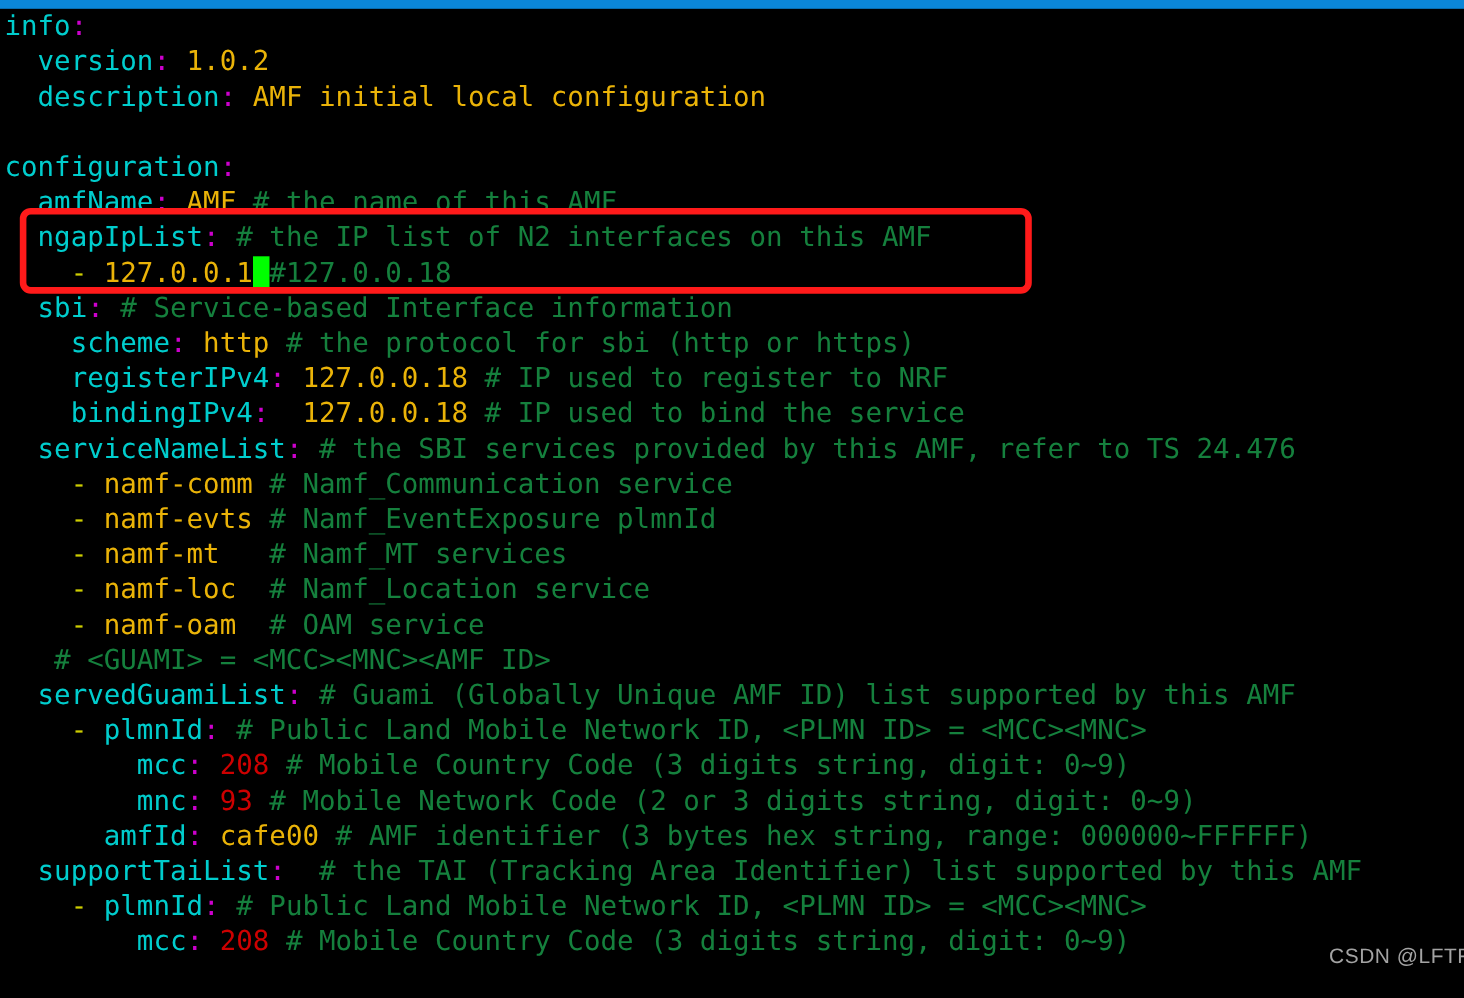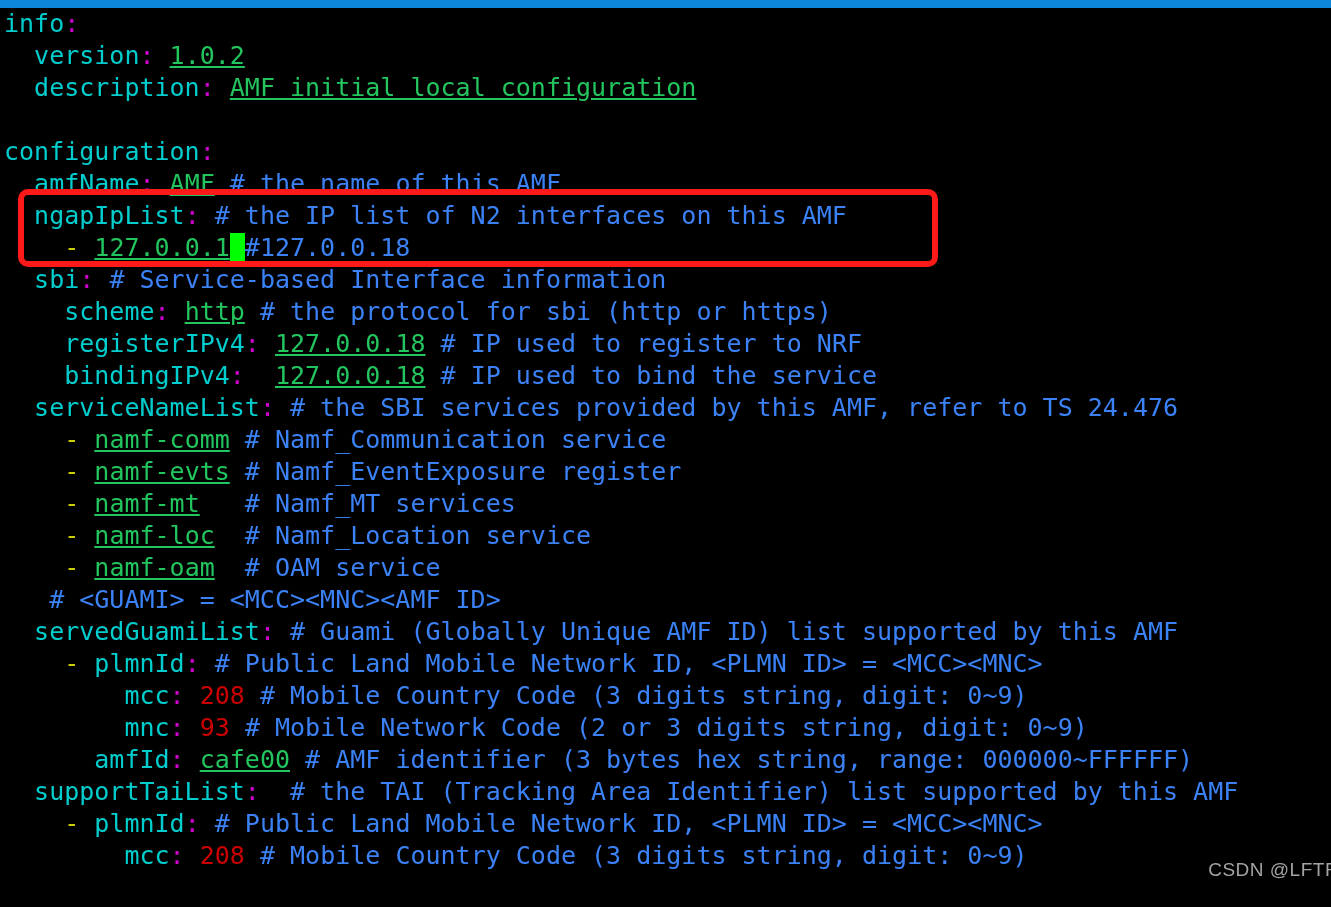--- a/index.html
+++ b/index.html
@@ -34,22 +34,22 @@
     height: 32px;
     line-height: 32px;
     font-size: 25px;
     white-space: pre;
     letter-spacing: 0px;
     padding-left: 4px;
   }
   
   .k    { color: #00cdcd; }          
   .c    { color: #cd00cd; }          
-  .cm   { color: #3b82f6; text-align: center; }          
-  .v    { color: #22c55e; text-decoration: underline; }          
+  .cm   { color: #15803d; text-align: center; }          
+  .v    { color: #eab308; }          
   .n    { color: #cd0000; }          
   .d    { color: #cdcd00; }          
   .cur  { background: #00ff00; color: #000000; }
 
   #redbox {
     position: absolute;
     left: 18px;
     top: 189px;
     width: 920px;
     height: 78px;
@@ -83,21 +83,21 @@
       <div class="line"><span class="k">configuration</span><span class="c">:</span> </div>
       <div class="line">  <span class="k">amfName</span><span class="c">:</span> <span class="v">AMF</span> <span class="cm"># the name of this AMF</span></div>
       <div class="line">  <span class="k">ngapIpList</span><span class="c">:</span> <span class="cm"># the IP list of N2 interfaces on this AMF</span></div>
       <div class="line">    <span class="d">- </span><span class="v">127.0.0.1</span><span class="cur"> </span><span class="cm">#127.0.0.18</span></div>
       <div class="line">  <span class="k">sbi</span><span class="c">:</span> <span class="cm"># Service-based Interface information</span></div>
       <div class="line">    <span class="k">scheme</span><span class="c">:</span> <span class="v">http</span> <span class="cm"># the protocol for sbi (http or https)</span></div>
       <div class="line">    <span class="k">registerIPv4</span><span class="c">:</span> <span class="v">127.0.0.18</span> <span class="cm"># IP used to register to NRF</span></div>
       <div class="line">    <span class="k">bindingIPv4</span><span class="c">:</span>  <span class="v">127.0.0.18</span> <span class="cm"># IP used to bind the service</span></div>
       <div class="line">  <span class="k">serviceNameList</span><span class="c">:</span> <span class="cm"># the SBI services provided by this AMF, refer to TS 24.476</span></div>
       <div class="line">    <span class="d">- </span><span class="v">namf-comm</span> <span class="cm"># Namf_Communication service</span></div>
-      <div class="line">    <span class="d">- </span><span class="v">namf-evts</span> <span class="cm"># Namf_EventExposure register</span></div>
+      <div class="line">    <span class="d">- </span><span class="v">namf-evts</span> <span class="cm"># Namf_EventExposure plmnId</span></div>
       <div class="line">    <span class="d">- </span><span class="v">namf-mt</span>   <span class="cm"># Namf_MT services</span></div>
       <div class="line">    <span class="d">- </span><span class="v">namf-loc</span>  <span class="cm"># Namf_Location service</span></div>
       <div class="line">    <span class="d">- </span><span class="v">namf-oam</span>  <span class="cm"># OAM service</span></div>
       <div class="line">   <span class="cm"># &lt;GUAMI&gt; = &lt;MCC&gt;&lt;MNC&gt;&lt;AMF ID&gt;</span></div>
       <div class="line">  <span class="k">servedGuamiList</span><span class="c">:</span> <span class="cm"># Guami (Globally Unique AMF ID) list supported by this AMF</span></div>
       <div class="line">    <span class="d">- </span><span class="k">plmnId</span><span class="c">:</span> <span class="cm"># Public Land Mobile Network ID, &lt;PLMN ID&gt; = &lt;MCC&gt;&lt;MNC&gt;</span></div>
       <div class="line">        <span class="k">mcc</span><span class="c">:</span> <span class="n">208</span> <span class="cm"># Mobile Country Code (3 digits string, digit: 0~9)</span></div>
       <div class="line">        <span class="k">mnc</span><span class="c">:</span> <span class="n">93</span> <span class="cm"># Mobile Network Code (2 or 3 digits string, digit: 0~9)</span></div>
       <div class="line">      <span class="k">amfId</span><span class="c">:</span> <span class="v">cafe00</span> <span class="cm"># AMF identifier (3 bytes hex string, range: 000000~FFFFFF)</span></div>
       <div class="line">  <span class="k">supportTaiList</span><span class="c">:</span>  <span class="cm"># the TAI (Tracking Area Identifier) list supported by this AMF</span></div>

